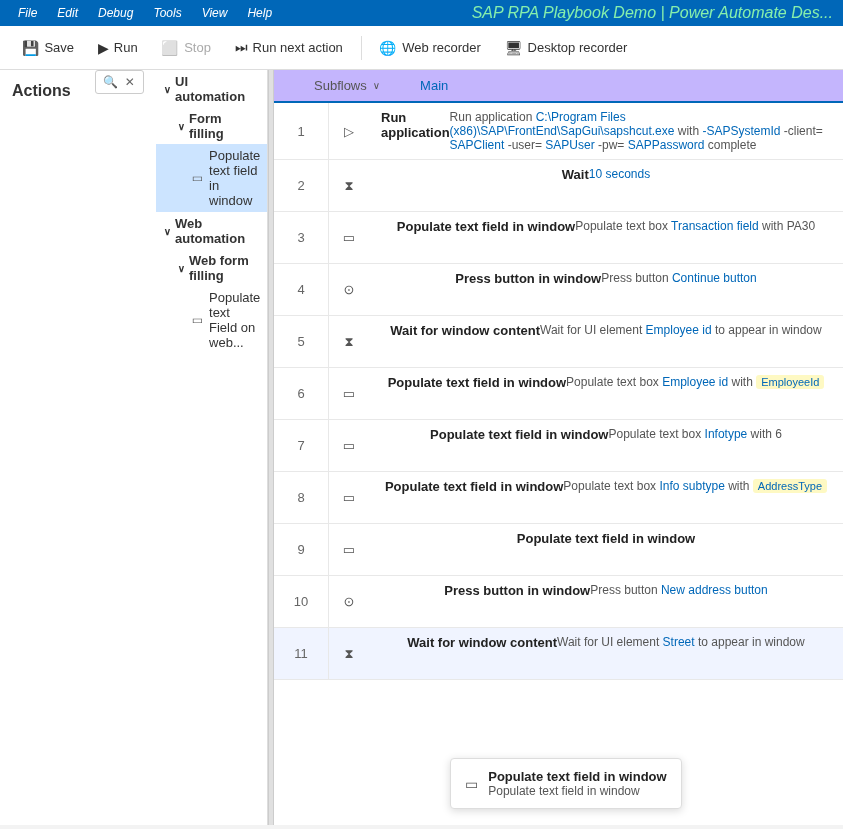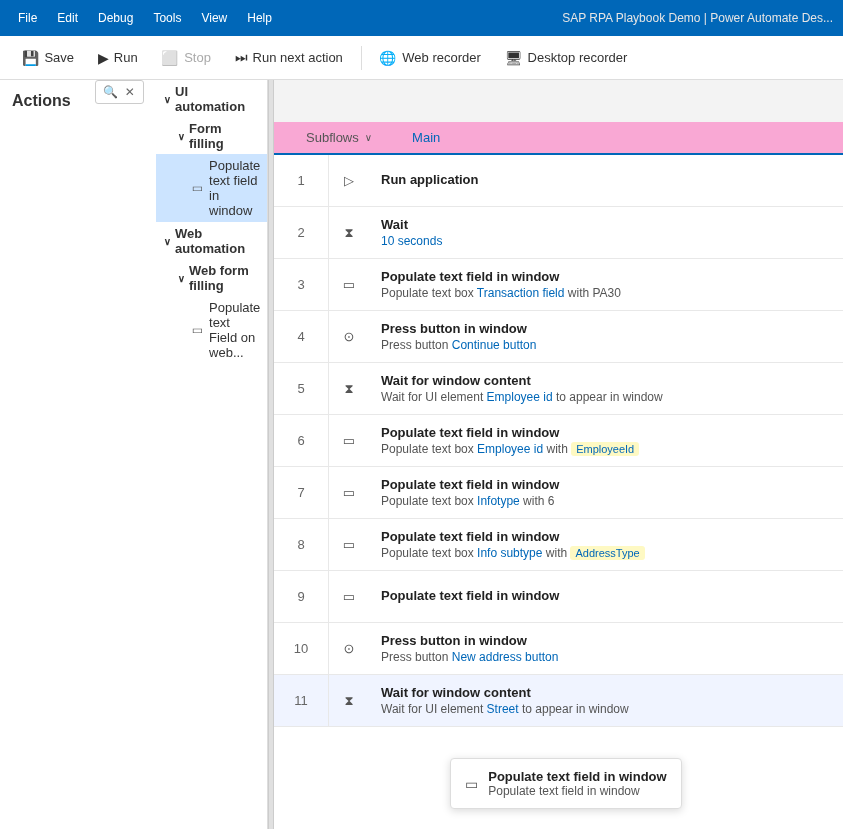--- a/index.html
+++ b/index.html
@@ -2,35 +2,36 @@
 <html><head>
   <meta charset="utf-8">
   <style>
     * { margin: 0; padding: 0; box-sizing: border-box; }
     body { font-family: 'Segoe UI', sans-serif; font-size: 13px; background: #f3f3f3; overflow: hidden; width: 843px; height: 829px; }
 
     
     .title-bar {
       background: #0067b8;
       color: white;
-      height: 36px;
+      height: 26px;
       display: flex;
       align-items: center;
       justify-content: space-between;
       padding: 0 10px;
+      font-style: italic;
     }
     .title-bar-menus { display: flex; gap: 4px; }
     .title-bar-menu-item {
       padding: 2px 8px;
       cursor: pointer;
       border-radius: 2px;
       font-size: 12px;
       color: white;
     }
-    .title-bar-title { font-size: 12px; color: #e5e5e5; }
+    .title-bar-title { font-size: 16px; color: #86efac; }
 
     
     .toolbar {
       background: white;
       border-bottom: 1px solid #ddd;
       height: 44px;
       display: flex;
       align-items: center;
       padding: 0 12px;
       gap: 4px;
@@ -128,25 +129,24 @@
     .content-area {
       flex: 1;
       display: flex;
       flex-direction: column;
       overflow: hidden;
       background: #f3f3f3;
     }
 
     
     .tabs-bar {
-      background: #f9a8d4;
+      background: #c4b5fd;
       border-bottom: 2px solid #0067b8;
       display: flex;
-      padding: 0 12px;
-      margin-top: 42px;
+      padding: 0 20px;
     }
     .tab {
       padding: 8px 20px;
       cursor: pointer;
       font-size: 13px;
       color: #555;
       border-bottom: 2px solid transparent;
       margin-bottom: -2px;
       display: flex;
       align-items: center;
@@ -188,23 +188,23 @@
     .step-icon-cell {
       width: 40px;
       min-width: 40px;
       display: flex;
       align-items: center;
       justify-content: center;
       color: #555;
     }
     .step-content {
       flex: 1;
-      padding: 0 12px;
-      display: flex;
-      flex-direction: column;
+      padding: 7px 12px;
+      display: flex;
+      flex-direction: row;
       justify-content: center;
     }
     .step-title {
       font-weight: 600;
       font-size: 13px;
       color: #222;
       margin-bottom: 2px;
     }
     .step-desc {
       font-size: 12px;
@@ -354,20 +354,24 @@
 
     <div class="steps-area">
 
       <div class="step-row">
         <div class="step-number">1</div>
         <div class="step-icon-cell">
           <span>▷</span>
         </div>
         <div class="step-content">
           <div class="step-title">Run application</div>
+          <div class="step-desc">
+            Run application <span class="link">C:\Program Files (x86)\SAP\FrontEnd\SapGui\sapshcut.exe</span> with
+            <span class="link">-SAPSystemId</span> -client= <span class="link">SAPClient</span> -user= <span class="link">SAPUser</span> -pw= <span class="link">SAPPassword</span> complete
+          </div>
         </div>
       </div>
 
       <div class="step-row">
         <div class="step-number">2</div>
         <div class="step-icon-cell">
           <span>⧗</span>
         </div>
         <div class="step-content">
           <div class="step-title">Wait</div>

